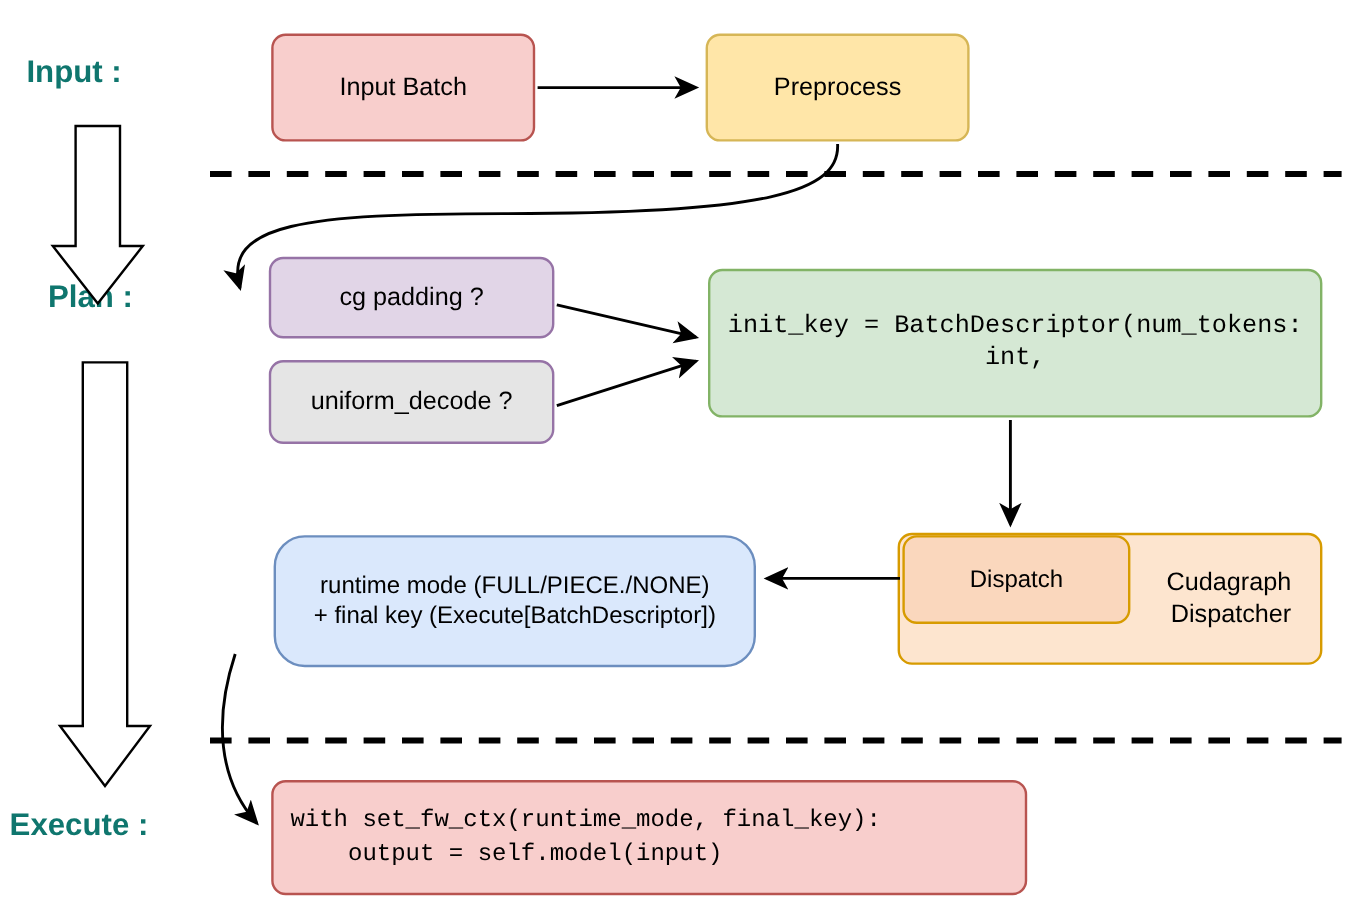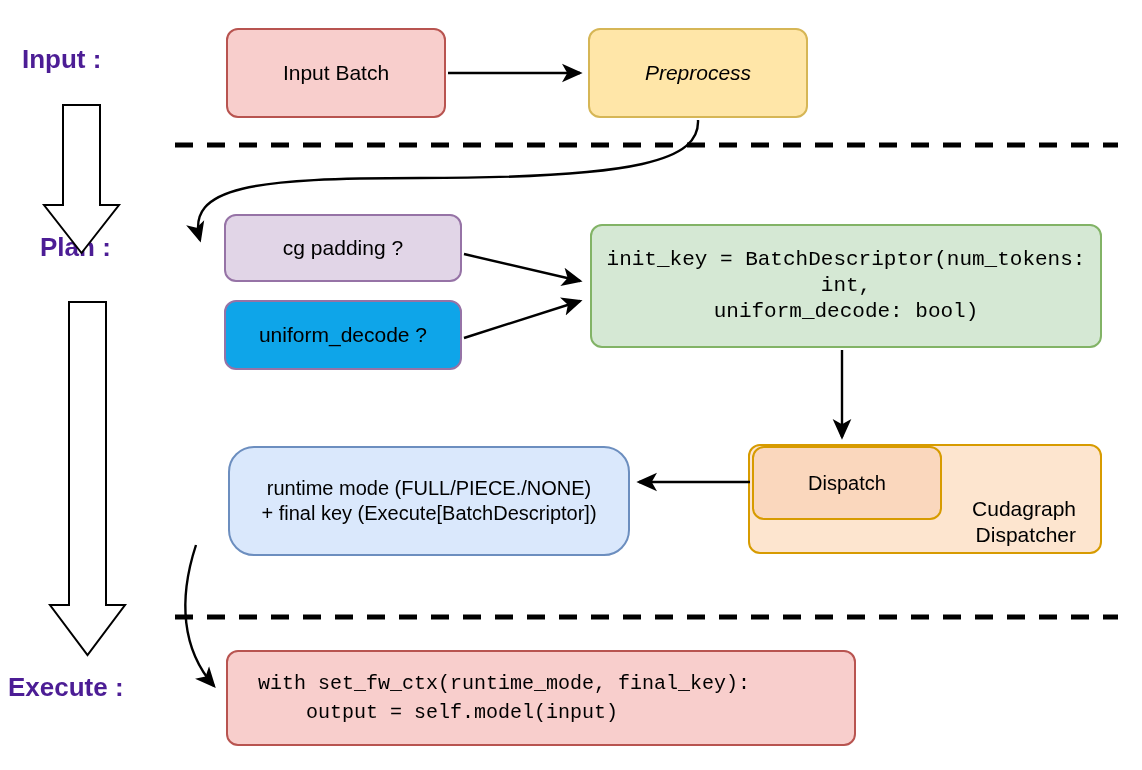--- a/index.html
+++ b/index.html
@@ -13,21 +13,21 @@
     height: 770px;
     background: #ffffff;
     font-family: "Liberation Sans", sans-serif;
     overflow: hidden;
   }
   .stage-label {
     position: absolute;
     font-family: "Liberation Sans", sans-serif;
     font-weight: bold;
     font-size: 26px;
-    color: #4c1d95;
+    color: #0f766e;
     white-space: nowrap;
   }
   .node {
     position: absolute;
     box-sizing: border-box;
     border-radius: 12px;
     border-width: 2px;
     border-style: solid;
     display: flex;
     align-items: center;
@@ -39,21 +39,21 @@
     line-height: 1.25;
     padding: 4px 10px;
   }
   .node.code {
     font-family: "Liberation Mono", monospace;
     font-size: 20px;
     justify-content: flex-start;
     text-align: left;
     white-space: pre;
     line-height: 1.45;
-    padding-left: 30px;
+    padding-left: 14px;
   }
   .node-inner-label {
     display: block;
   }
   svg.overlay {
     position: absolute;
     left: 0;
     top: 0;
     width: 1142px;
     height: 770px;
@@ -84,38 +84,37 @@
   <div class="stage-label" style="left:22px; top:44px;">Input :</div>
 
   <div class="stage-label" style="left:40px; top:232px;">Plan :</div>
 
   <div class="stage-label" style="left:8px; top:672px;">Execute :</div>
 
   <div class="node" style="left:226px; top:28px; width:220px; height:90px; background:#f8cecc; border-color:#b85450;justify-content:center;">
     <span class="node-inner-label">Input Batch</span>
   </div>
 
-  <div class="node" style="left:588px; top:28px; width:220px; height:90px; background:#ffe6a8; border-color:#d6b656;font-style:italic;">
+  <div class="node" style="left:588px; top:28px; width:220px; height:90px; background:#ffe6a8; border-color:#d6b656;">
     <span class="node-inner-label">Preprocess</span>
   </div>
 
   <div class="node" style="left:224px; top:214px; width:238px; height:68px; background:#e1d5e7; border-color:#9673a6;text-align:right;">
     <span class="node-inner-label">cg padding ?</span>
   </div>
 
-  <div class="node" style="left:224px; top:300px; width:238px; height:70px; background:#0ea5e9; border-color:#9673a6;">
+  <div class="node" style="left:224px; top:300px; width:238px; height:70px; background:#e5e5e5; border-color:#9673a6;">
     <span class="node-inner-label">uniform_decode ?</span>
   </div>
 
   <div class="node" style="left:590px; top:224px; width:512px; height:124px; background:#d5e8d4; border-color:#82b366; flex-direction:column;font-family:Liberation Mono, monospace;">
     <span class="node-inner-label">init_key = BatchDescriptor(num_tokens: int,</span>
-    <span class="node-inner-label">uniform_decode: bool)</span>
   </div>
 
-  <div class="node" style="left:748px; top:444px; width:354px; height:110px; background:#fde5cf; border-color:#d79b00; flex-direction:column; justify-content:flex-end; align-items:flex-end; padding-right:24px;">
+  <div class="node" style="left:748px; top:444px; width:354px; height:110px; background:#fde5cf; border-color:#d79b00; flex-direction:column; justify-content:center; align-items:flex-end; padding-right:24px;">
     <span class="node-inner-label">Cudagraph</span>
     <span class="node-inner-label">Dispatcher</span>
   </div>
 
   <div class="node" style="left:752px; top:446px; width:190px; height:74px; background:#fad7bd; border-color:#d79b00; font-size:20px;">
     <span class="node-inner-label">Dispatch</span>
   </div>
 
   <div class="node" style="left:228px; top:446px; width:402px; height:110px; background:#dae8fc; border-color:#6c8ebf; flex-direction:column; font-size:20px;border-radius:26px;">
     <span class="node-inner-label">runtime mode (FULL/PIECE./NONE)</span>

